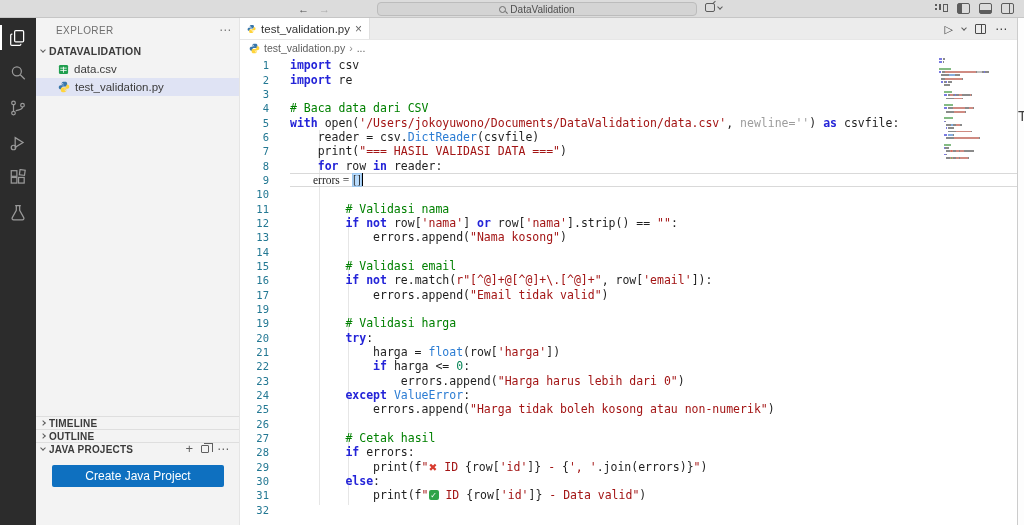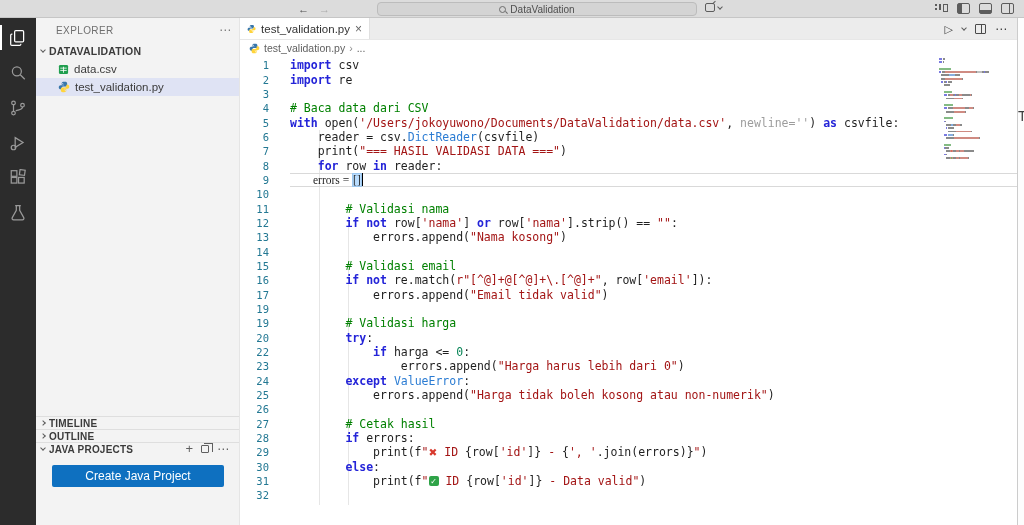--- a/index.html
+++ b/index.html
@@ -293,20 +293,21 @@
             <div class="code-line"><span class="ln">11</span><span class="lc"><span class="tok pl">        </span><span class="tok cm"># Validasi nama</span></span></div>
             <div class="code-line"><span class="ln">12</span><span class="lc"><span class="tok pl">        </span><span class="tok kw">if</span><span class="tok pl"> </span><span class="tok kw">not</span><span class="tok pl"> row[</span><span class="tok str">'nama'</span><span class="tok pl">] </span><span class="tok kw">or</span><span class="tok pl"> row[</span><span class="tok str">'nama'</span><span class="tok pl">].strip() == </span><span class="tok str">""</span><span class="tok pl">:</span></span></div>
             <div class="code-line"><span class="ln">13</span><span class="lc"><span class="tok pl">            errors.append(</span><span class="tok str">"Nama kosong"</span><span class="tok pl">)</span></span></div>
             <div class="code-line"><span class="ln">14</span><span class="lc"></span></div>
             <div class="code-line"><span class="ln">15</span><span class="lc"><span class="tok pl">        </span><span class="tok cm"># Validasi email</span></span></div>
             <div class="code-line"><span class="ln">16</span><span class="lc"><span class="tok pl">        </span><span class="tok kw">if</span><span class="tok pl"> </span><span class="tok kw">not</span><span class="tok pl"> re.match(</span><span class="tok str">r"[^@]+@[^@]+\.[^@]+"</span><span class="tok pl">, row[</span><span class="tok str">'email'</span><span class="tok pl">]):</span></span></div>
             <div class="code-line"><span class="ln">17</span><span class="lc"><span class="tok pl">            errors.append(</span><span class="tok str">"Email tidak valid"</span><span class="tok pl">)</span></span></div>
             <div class="code-line"><span class="ln">19</span><span class="lc"></span></div>
             <div class="code-line"><span class="ln">19</span><span class="lc"><span class="tok pl">        </span><span class="tok cm"># Validasi harga</span></span></div>
             <div class="code-line"><span class="ln">20</span><span class="lc"><span class="tok pl">        </span><span class="tok kw">try</span><span class="tok pl">:</span></span></div>
+            <div class="code-line"><span class="ln">21</span><span class="lc"><span class="tok pl">            harga = </span><span class="tok cls">float</span><span class="tok pl">(row[</span><span class="tok str">'harga'</span><span class="tok pl">])</span></span></div>
             <div class="code-line"><span class="ln">22</span><span class="lc"><span class="tok pl">            </span><span class="tok kw">if</span><span class="tok pl"> harga &lt;= </span><span class="tok num">0</span><span class="tok pl">:</span></span></div>
             <div class="code-line"><span class="ln">23</span><span class="lc"><span class="tok pl">                errors.append(</span><span class="tok str">"Harga harus lebih dari 0"</span><span class="tok pl">)</span></span></div>
             <div class="code-line"><span class="ln">24</span><span class="lc"><span class="tok pl">        </span><span class="tok kw">except</span><span class="tok pl"> </span><span class="tok cls">ValueError</span><span class="tok pl">:</span></span></div>
             <div class="code-line"><span class="ln">25</span><span class="lc"><span class="tok pl">            errors.append(</span><span class="tok str">"Harga tidak boleh kosong atau non-numerik"</span><span class="tok pl">)</span></span></div>
             <div class="code-line"><span class="ln">26</span><span class="lc"></span></div>
             <div class="code-line"><span class="ln">27</span><span class="lc"><span class="tok pl">        </span><span class="tok cm"># Cetak hasil</span></span></div>
             <div class="code-line"><span class="ln">28</span><span class="lc"><span class="tok pl">        </span><span class="tok kw">if</span><span class="tok pl"> errors:</span></span></div>
             <div class="code-line"><span class="ln">29</span><span class="lc"><span class="tok pl">            print(f</span><span class="tok str">"</span><span class="tok ex">✖</span><span class="tok str"> ID </span><span class="tok pl">{row[</span><span class="tok str">'id'</span><span class="tok pl">]} </span><span class="tok str">- </span><span class="tok pl">{</span><span class="tok str">', '</span><span class="tok pl">.join(errors)}</span><span class="tok str">"</span><span class="tok pl">)</span></span></div>
             <div class="code-line"><span class="ln">30</span><span class="lc"><span class="tok pl">        </span><span class="tok kw">else</span><span class="tok pl">:</span></span></div>
             <div class="code-line"><span class="ln">31</span><span class="lc"><span class="tok pl">            print(f</span><span class="tok str">"</span><span class="tok ec">✓</span><span class="tok str"> ID </span><span class="tok pl">{row[</span><span class="tok str">'id'</span><span class="tok pl">]} </span><span class="tok str">- Data valid"</span><span class="tok pl">)</span></span></div>

